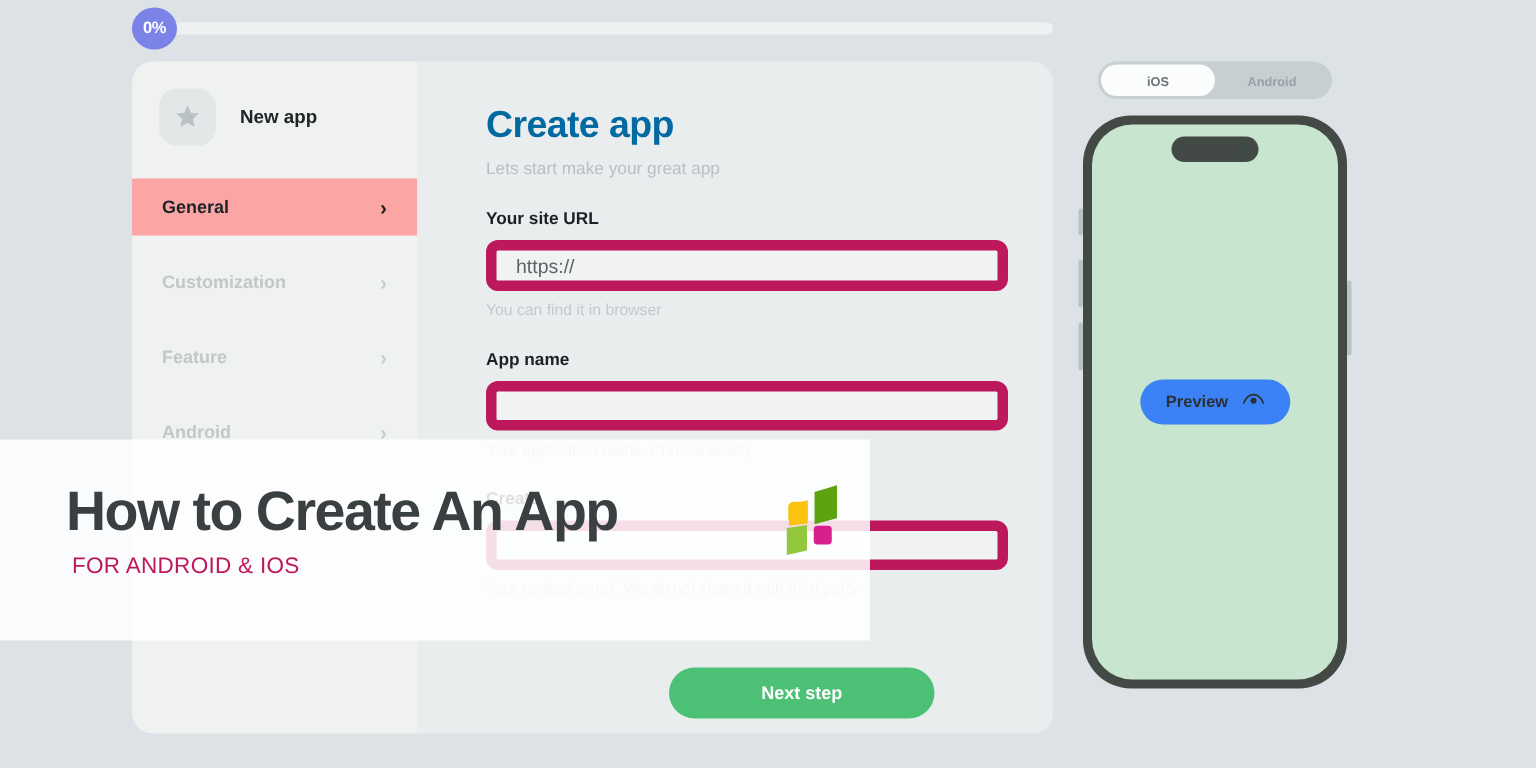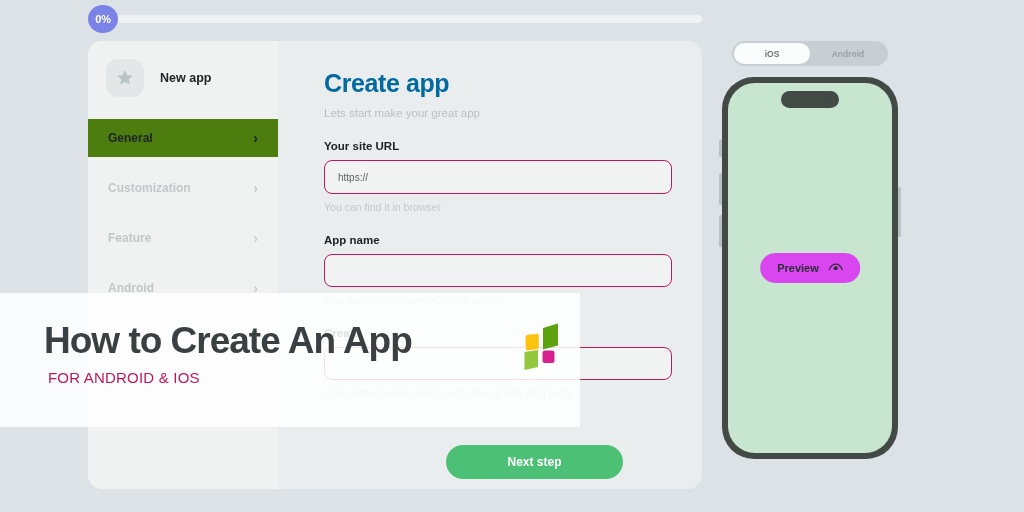--- a/index.html
+++ b/index.html
@@ -94,21 +94,21 @@
     align-items: center;
     justify-content: space-between;
     height: 38px;
     padding: 0 20px 0 20px;
     font-size: 12px;
     font-weight: bold;
     color: #c2c8c9;
     margin-bottom: 2px;
   }
   .nav-item.active {
-    background: #4d7c0f;
+    background: #fca5a5;
     color: #1d2327;
   }
   .nav-chev {
     font-size: 14px;
     line-height: 1;
     font-weight: bold;
     color: inherit;
     opacity: 0.85;
   }
   .nav-item.active .nav-chev { color: #1d2327; opacity: 1; }
@@ -134,26 +134,26 @@
   .field { margin-top: 21px; }
   .field-label {
     font-size: 11.5px;
     font-weight: bold;
     color: #1c2124;
     margin-bottom: 8px;
   }
   .field-input {
     height: 34px;
     background: #f1f3f3;
-    border: 1px solid #be185d;
+    border: 7px solid #be185d;
     border-radius: 8px;
     display: flex;
     align-items: center;
     padding: 0 13px;
-    font-size: 10px;
+    font-size: 13px;
     color: #5d6468;
   }
   .field-input.empty { height: 33px; }
   .field-hint {
     margin-top: 7px;
     font-size: 10.5px;
     color: #c3c9cb;
   }
   .next-btn {
     position: absolute;
@@ -232,21 +232,21 @@
     right: 7px; top: 50%;
     transform: translateY(-50%);
     width: 5px; height: 5px;
     border-radius: 50%;
     background: #3b4a48;
   }
   .preview-btn {
     position: absolute;
     left: 50%; top: 50%;
     transform: translate(-50%, -50%);
-    background: #d946ef;
+    background: #3b82f6;
     border: none;
     border-radius: 18px;
     height: 30px;
     padding: 0 17px;
     display: flex;
     align-items: center;
     gap: 9px;
     font-size: 11px;
     font-weight: bold;
     color: #2a3033;

